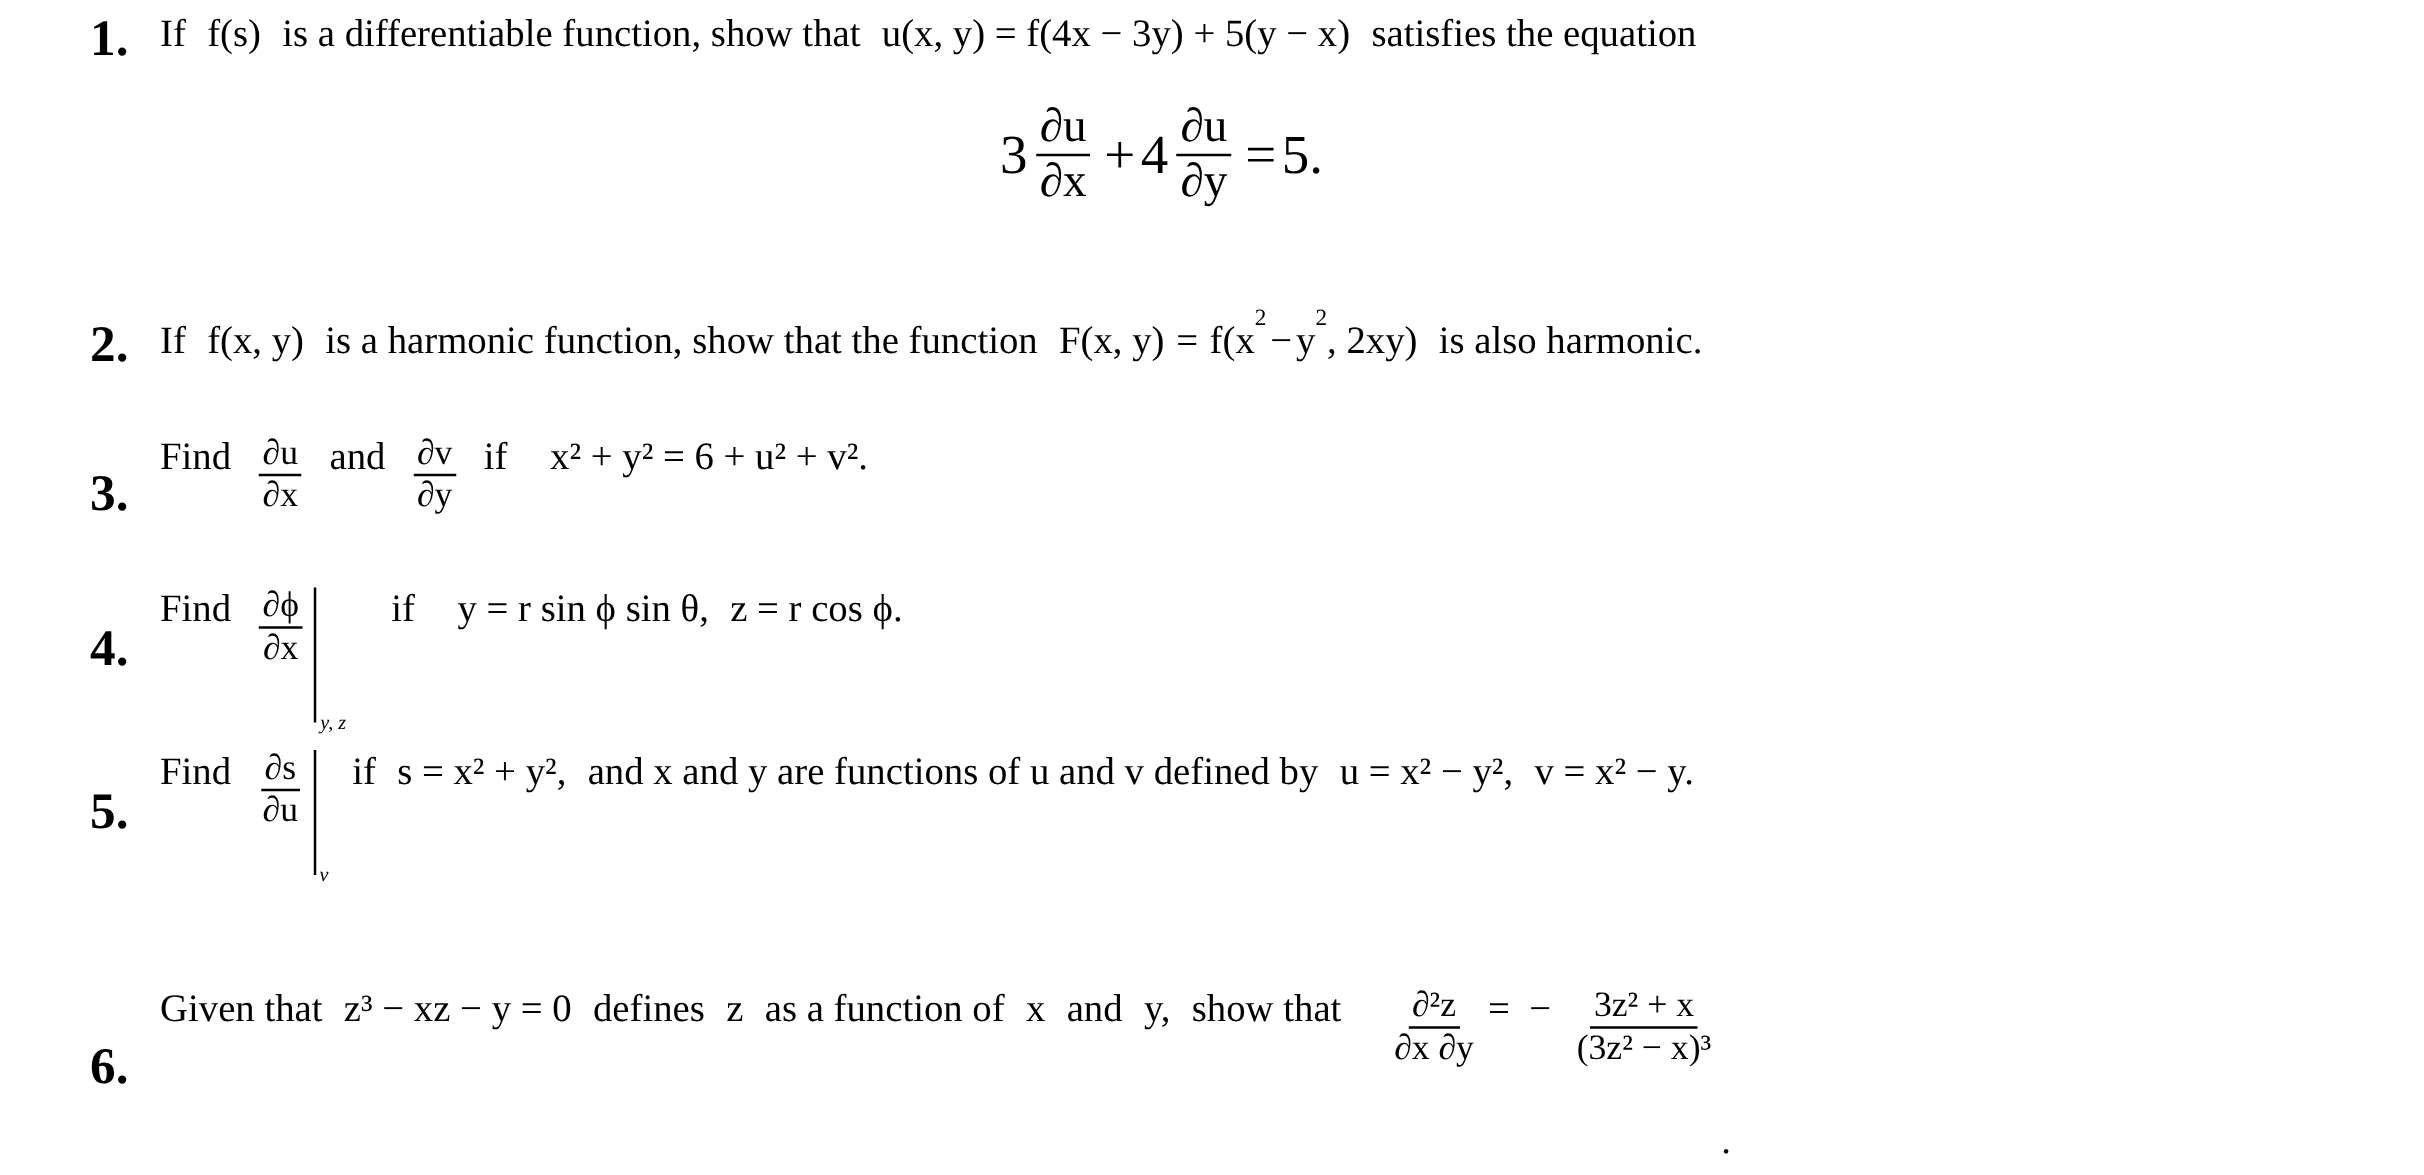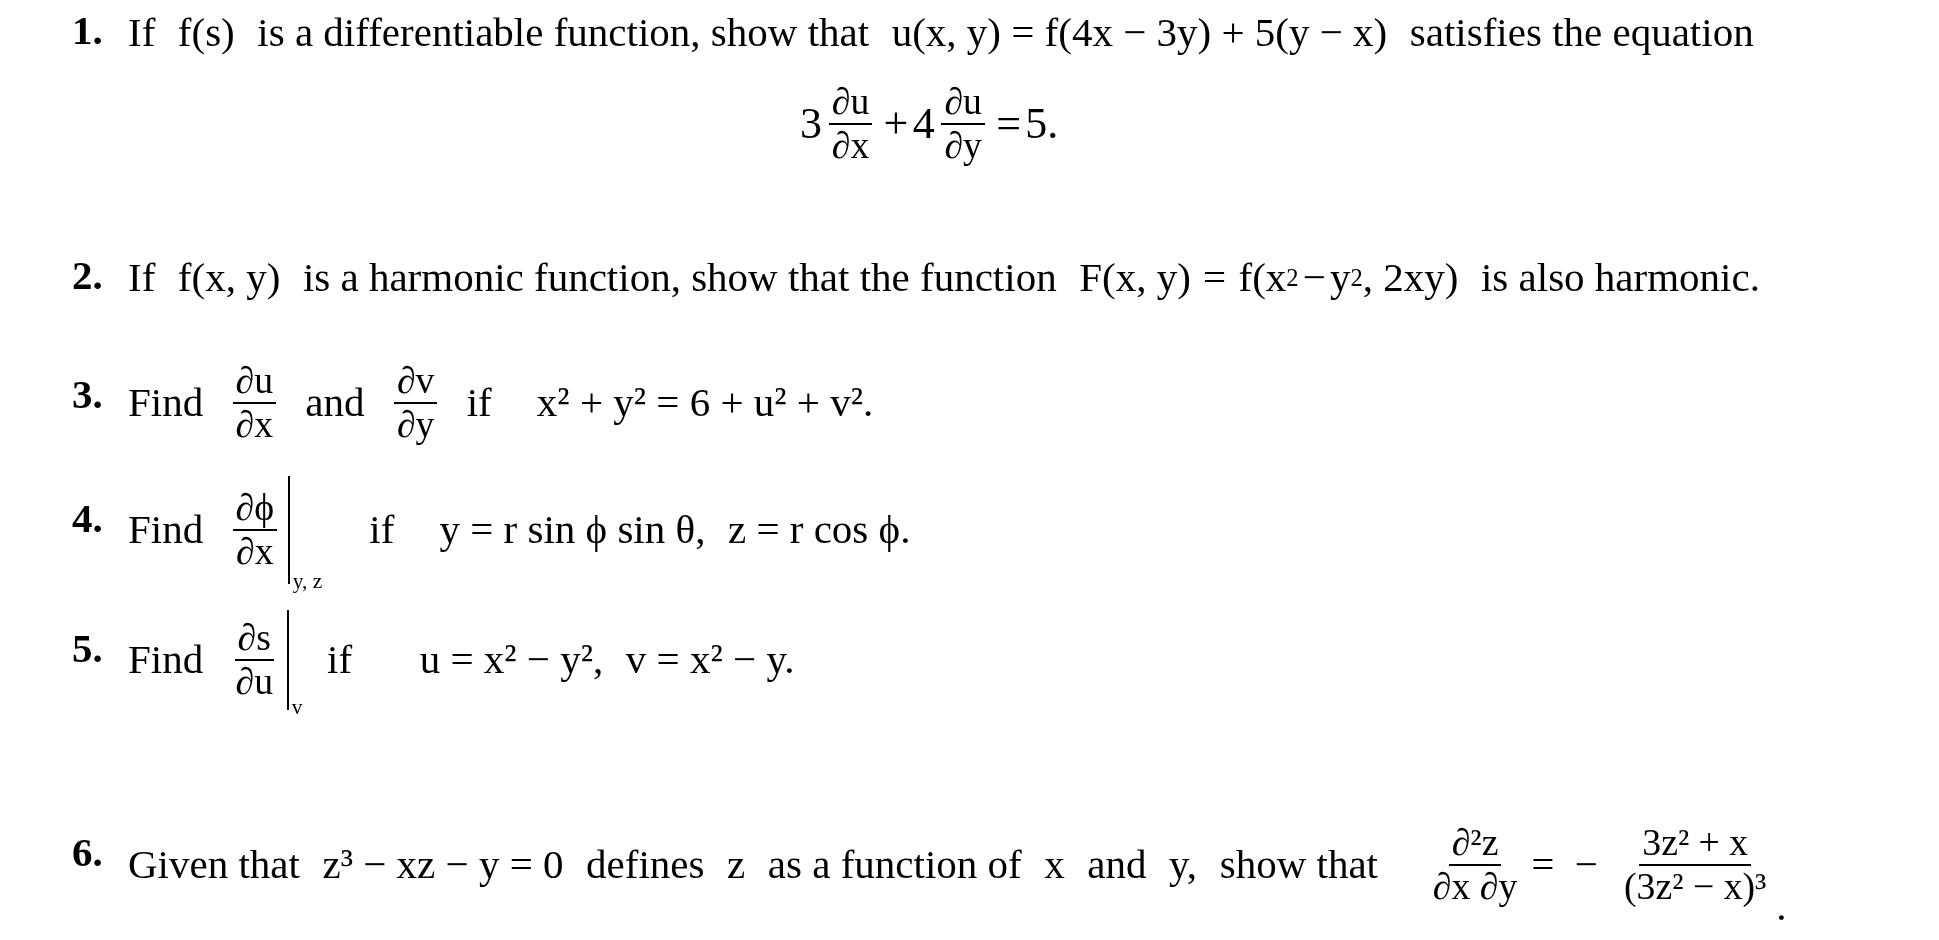--- a/index.html
+++ b/index.html
@@ -31,24 +31,24 @@
   .num {
     font-weight: bold;
     font-size: 41px;
     line-height: 1;
     width: 56px;
     flex: 0 0 56px;
     text-align: left;
     font-family: "Liberation Serif", serif;
   }
   .body-text {
-    font-size: 41px;
+    font-size: 31px;
     line-height: 1.12;
     display: flex;
-    align-items: center;
+    align-items: flex-start;
     flex-wrap: nowrap;
     white-space: nowrap;
   }
   .rm { font-style: normal; }
   .it { }
   .sp { display: inline-block; width: 0.30em; }
   .spw { display: inline-block; width: 0.55em; }
   .op { margin: 0 0.10em; }
   sup.pw {
     font-size: 0.60em;
@@ -85,20 +85,21 @@
     margin-right: 2px;
   }
   .evalbar .rule {
     display: block;
     width: 2px;
     background: #000;
     height: 108px;
   }
   .evalbar .sub {
     font-size: 0.52em;
+    font-style: italic;
     padding-left: 3px;
     transform: translateY(10px);
     white-space: nowrap;
   }
   .evalbar.short .rule { height: 100px; }
 
   .display-eq {
     position: absolute;
     font-size: 41px;
     display: flex;
@@ -224,21 +225,23 @@
         <span class="top it">∂s</span>
         <span class="bot it">∂u</span>
       </span>
       <span class="evalbar short">
         <span class="rule"></span>
         <span class="sub">v</span>
       </span>
         <span class="spw"></span>
         <span class="rm">if</span>
         <span class="spw"></span>
-        <span class="spw"></span>
+        <span class="it">s = x² + y²,</span>
+        <span class="spw"></span>
+        <span class="rm">and x and y are functions of u and v defined by</span>
         <span class="spw"></span>
         <span class="it">u = x² − y²,</span>
         <span class="spw"></span>
         <span class="it">v = x² − y.</span>
     </span>
   </div>
 
   <div class="problem" style="top:790px;">
     <span class="num" style="padding-top:42px;">6.</span>
     <span class="body-text" style="height:150px;">

